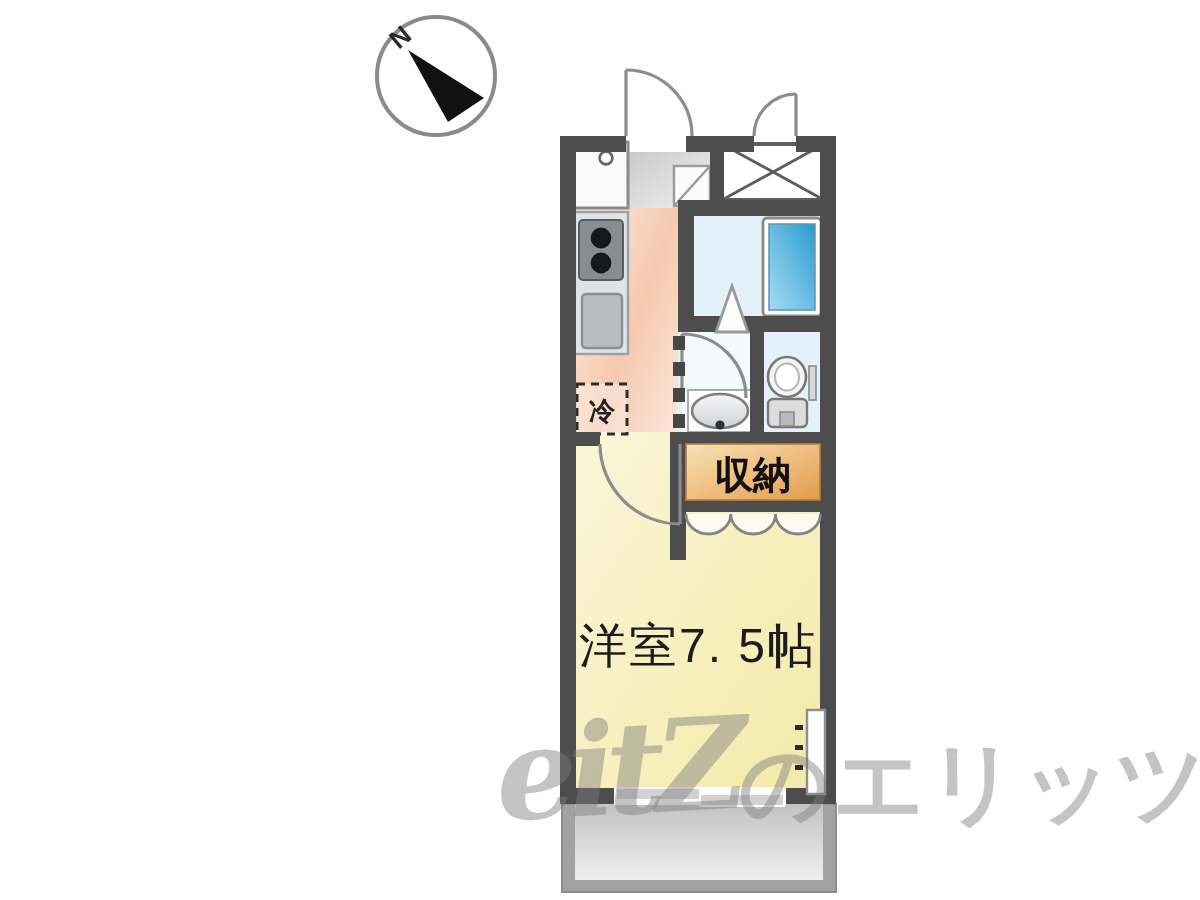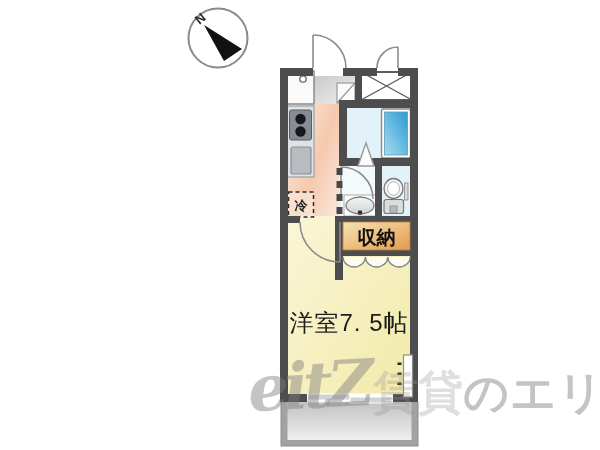--- a/index.html
+++ b/index.html
@@ -181,17 +181,16 @@
 
     <g>
       <circle cx="218" cy="38" r="29.5" fill="#ffffff" stroke="#8a8a8a" stroke-width="2"></circle>
       <polygon points="204,25 242,49 224,61" fill="#111111"></polygon>
       <text transform="translate(203,22) rotate(-40)" text-anchor="middle" class="north-label">N</text>
     </g>
   </svg>
 
   <div class="watermark">
     <span class="wm-logo">eitZ</span>
-    <span class="wm-mid">賃貸</span>
     <span class="wm-rest">のエリッツ</span>
   </div>
 
 </div>
 
 </body></html>

